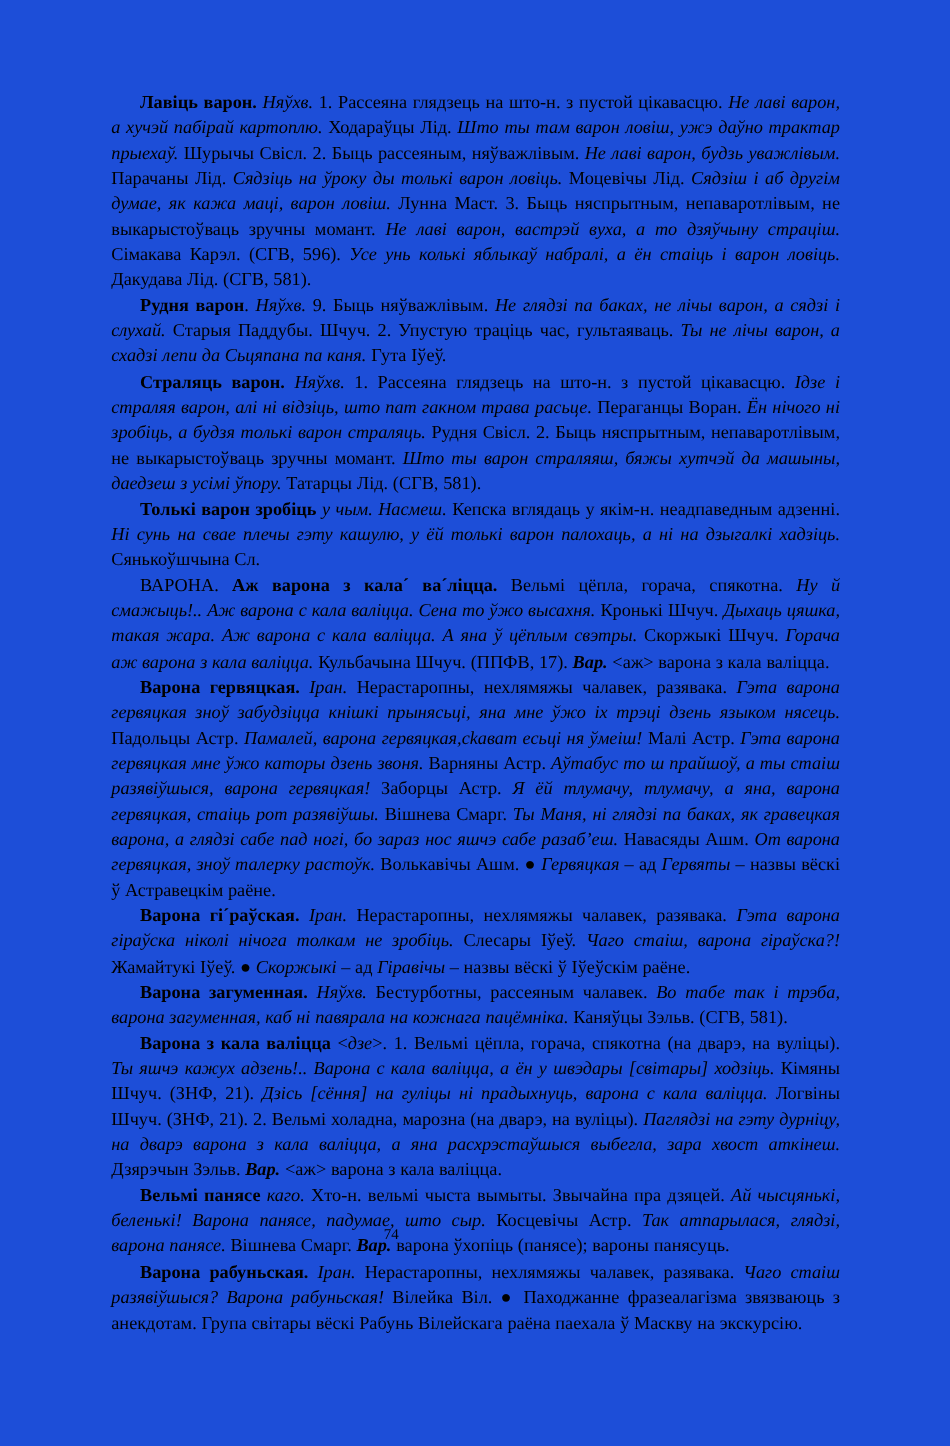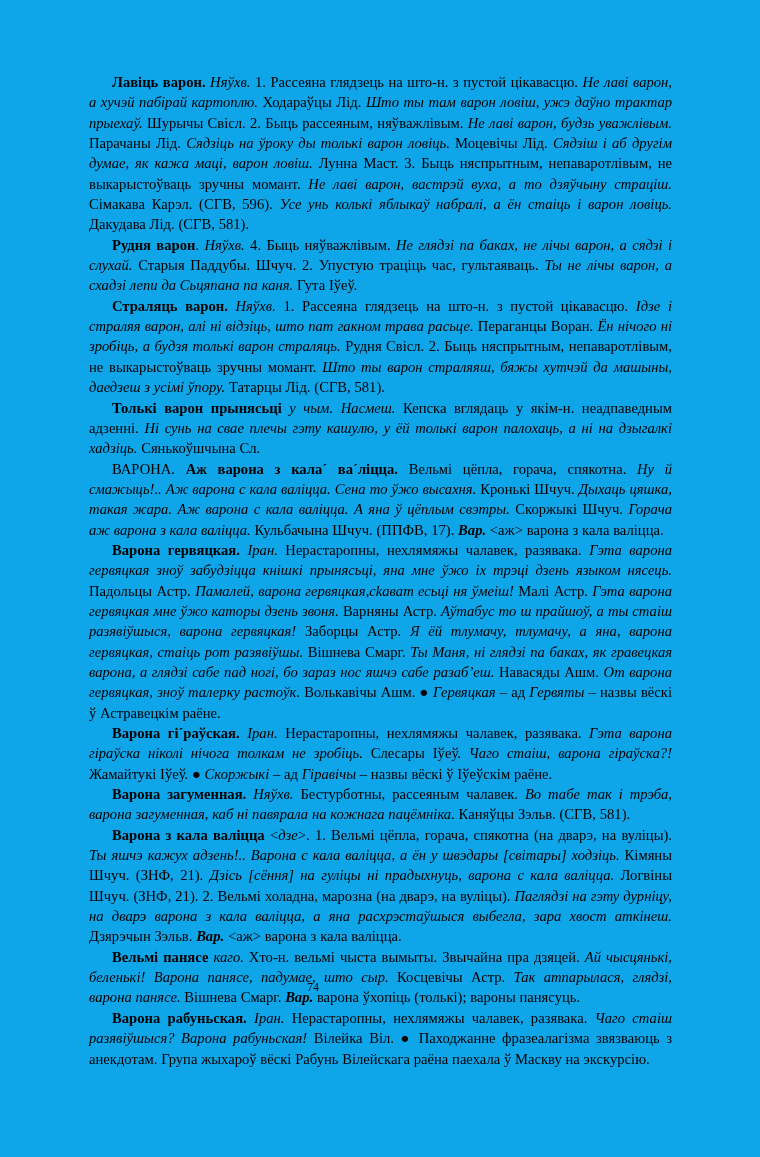--- a/index.html
+++ b/index.html
@@ -11,21 +11,21 @@
     width: 760px;
     height: 1157px;
     font-family: "Liberation Serif", "DejaVu Serif", serif;
     color: #000000;
   }
   .page {
     position: relative;
     width: 760px;
     height: 1157px;
     box-sizing: border-box;
-    background: #0ea5e9;
+    background: #1d4ed8;
   }
   .content {
     position: absolute;
     left: 89px;
     top: 72px;
     width: 583px;
   }
   p.entry {
     margin: 0;
     padding: 0;
@@ -54,25 +54,25 @@
     line-height: 18px;
     font-family: Liberation Serif, serif;
   }
 </style>
 </head>
 <body>
 
 <div class="page">
   <div class="content" id="entries-root">
       <p class="entry"><b>Лавіць варон.</b><i> Няўхв.</i><span> 1. Рассеяна глядзець на што-н. з пустой цікавасцю. </span><i>Не лаві варон, а хучэй пабірай картоплю.</i><span> Ходараўцы Лід. </span><i>Што ты там варон ловіш, ужэ даўно трактар прыехаў.</i><span> Шурычы Свісл. 2. Быць рассеяным, няўважлівым. </span><i>Не лаві варон, будзь уважлівым.</i><span> Парачаны Лід. </span><i>Сядзіць на ўроку ды толькі варон ловіць.</i><span> Моцевічы Лід. </span><i>Сядзіш і аб другім думае, як кажа маці, варон ловіш.</i><span> Лунна Маст. 3. Быць няспрытным, непаваротлівым, не выкарыстоўваць зручны момант. </span><i>Не лаві варон, вастрэй вуха, а то дзяўчыну страціш.</i><span> Сімакава Карэл. (СГВ, 596). </span><i>Усе унь колькі яблыкаў набралі, а ён стаіць і варон ловіць.</i><span> Дакудава Лід. (СГВ, 581).</span></p>
-      <p class="entry"><b>Рудня варон</b><span>. </span><i>Няўхв.</i><span> 4. Быць няўважлівым. </span><i>Не глядзі па баках, не лічы варон, а сядзі і слухай.</i><span> Старыя Паддубы. Шчуч. 2. Упустую траціць час, гультаяваць. </span><i>Ты не лічы варон, а схадзі лепи да Сьцяпана па каня.</i><span> Гута Іўеў.</span></p>
+      <p class="entry"><b>Рудня варон</b><span>. </span><i>Няўхв.</i><span> 9. Быць няўважлівым. </span><i>Не глядзі па баках, не лічы варон, а сядзі і слухай.</i><span> Старыя Паддубы. Шчуч. 2. Упустую траціць час, гультаяваць. </span><i>Ты не лічы варон, а схадзі лепи да Сьцяпана па каня.</i><span> Гута Іўеў.</span></p>
       <p class="entry"><b>Страляць варон.</b><i> Няўхв.</i><span> 1. Рассеяна глядзець на што-н. з пустой цікавасцю. </span><i>Ідзе і страляя варон, алі ні відзіць, што пат гакном трава расьце.</i><span> Пераганцы Воран. </span><i>Ён нічого ні зробіць, а будзя толькі варон страляць.</i><span> Рудня Свісл. 2. Быць няспрытным, непаваротлівым, не выкарыстоўваць зручны момант. </span><i>Што ты варон страляяш, бяжы хутчэй да машыны, даедзеш з усімі ўпору.</i><span> Татарцы Лід. (СГВ, 581).</span></p>
-      <p class="entry"><b>Толькі варон прынясьці</b><i> у чым. Насмеш.</i><span> Кепска вглядаць у якім-н. неадпаведным адзенні. </span><i>Ні сунь на свае плечы гэту кашулю, у ёй толькі варон палохаць, а ні на дзыгалкі хадзіць.</i><span> Сянькоўшчына Сл.</span></p>
+      <p class="entry"><b>Толькі варон зробіць</b><i> у чым. Насмеш.</i><span> Кепска вглядаць у якім-н. неадпаведным адзенні. </span><i>Ні сунь на свае плечы гэту кашулю, у ёй толькі варон палохаць, а ні на дзыгалкі хадзіць.</i><span> Сянькоўшчына Сл.</span></p>
       <p class="entry"><span>ВАРОНА. </span><b>Аж варона з кала´ ва´ліцца.</b><span> Вельмі цёпла, горача, спякотна. </span><i>Ну й смажыць!.. Аж варона с кала валіцца. Сена то ўжо высахня.</i><span> Кронькі Шчуч. </span><i>Дыхаць цяшка, такая жара. Аж варона с кала валіцца. А яна ў цёплым свэтры.</i><span> Скоржыкі Шчуч. </span><i>Горача аж варона з кала валіцца.</i><span> Кульбачына Шчуч. (ППФВ, 17). </span><span class="bi">Вар.</span><span> &lt;аж&gt; варона з кала валіцца.</span></p>
       <p class="entry"><b>Варона гервяцкая.</b><i> Іран.</i><span> Нерастаропны, нехлямяжы чалавек, разявака. </span><i>Гэта варона гервяцкая зноў забудзіцца кнішкі прынясьці, яна мне ўжо іх трэці дзень языком нясець.</i><span> Падольцы Астр. </span><i>Памалей, варона гервяцкая,ckават есьці ня ўмеіш!</i><span> Малі Астр. </span><i>Гэта варона гервяцкая мне ўжо каторы дзень звоня.</i><span> Варняны Астр. </span><i>Аўтабус то ш  прайшоў, а ты стаіш разявіўшыся, варона гервяцкая!</i><span> Заборцы Астр. </span><i>Я ёй тлумачу, тлумачу, а яна, варона гервяцкая, стаіць рот разявіўшы.</i><span> Вішнева Смарг. </span><i>Ты Маня, ні глядзі па баках, як гравецкая варона, а глядзі сабе пад ногі, бо зараз нос яшчэ сабе разаб’еш.</i><span> Навасяды Ашм. </span><i>От варона гервяцкая, зноў талерку растоўк.</i><span> Волькавічы Ашм. ● </span><i>Гервяцкая</i><span> – ад </span><i>Гервяты</i><span> – назвы вёскі ў Астравецкім раёне.</span></p>
       <p class="entry"><b>Варона гі´раўская.</b><i> Іран.</i><span> Нерастаропны, нехлямяжы чалавек, разявака. </span><i>Гэта варона гіраўска ніколі нічога толкам не зробіць.</i><span> Слесары Іўеў. </span><i>Чаго стаіш, варона гіраўска?!</i><span> Жамайтукі Іўеў. ● </span><i>Скоржыкі</i><span> – ад </span><i>Гіравічы</i><span> – назвы вёскі ў Іўеўскім раёне.</span></p>
       <p class="entry"><b>Варона загуменная.</b><i> Няўхв.</i><span> Бестурботны, рассеяным чалавек. </span><i>Во табе так і трэба, варона загуменная, каб ні павярала на кожнага пацёмніка.</i><span> Каняўцы Зэльв. (СГВ, 581).</span></p>
       <p class="entry"><b>Варона з кала валіцца</b><span> &lt;</span><i>дзе</i><span>&gt;. 1. Вельмі цёпла, горача, спякотна (на дварэ, на вуліцы). </span><i>Ты яшчэ кажух адзень!..  Варона с кала валіцца, а ён у швэдары [світары] ходзіць.</i><span> Кімяны Шчуч. (ЗНФ, 21). </span><i>Дзісь [сёння] на гуліцы ні прадыхнуць, варона с кала валіцца.</i><span> Логвіны Шчуч. (ЗНФ, 21). 2. Вельмі холадна, марозна (на дварэ, на вуліцы). </span><i>Паглядзі на гэту дурніцу, на дварэ варона з кала валіцца, а яна расхрэстаўшыся выбегла, зара хвост аткінеш.</i><span> Дзярэчын Зэльв. </span><span class="bi">Вар.</span><span> &lt;аж&gt; варона з кала валіцца.</span></p>
-      <p class="entry"><b>Вельмі панясе</b><i> каго.</i><span> Хто-н. вельмі чыста вымыты. Звычайна пра дзяцей. </span><i>Ай чысцянькі, беленькі! Варона панясе, падумае, што сыр.</i><span> Косцевічы Астр. </span><i>Так атпарылася, глядзі, варона панясе.</i><span> Вішнева Смарг. </span><span class="bi">Вар.</span><span> варона ўхопіць (толькі); вароны панясуць.</span></p>
-      <p class="entry"><b>Варона рабуньская.</b><i> Іран.</i><span> Нерастаропны, нехлямяжы чалавек, разявака. </span><i>Чаго стаіш разявіўшыся? Варона рабуньская!</i><span> Вілейка Віл. ● Паходжанне фразеалагізма звязваюць з анекдотам. Група жыхароў вёскі Рабунь Вілейскага раёна паехала ў Маскву на экскурсію.</span></p>
+      <p class="entry"><b>Вельмі панясе</b><i> каго.</i><span> Хто-н. вельмі чыста вымыты. Звычайна пра дзяцей. </span><i>Ай чысцянькі, беленькі! Варона панясе, падумае, што сыр.</i><span> Косцевічы Астр. </span><i>Так атпарылася, глядзі, варона панясе.</i><span> Вішнева Смарг. </span><span class="bi">Вар.</span><span> варона ўхопіць (панясе); вароны панясуць.</span></p>
+      <p class="entry"><b>Варона рабуньская.</b><i> Іран.</i><span> Нерастаропны, нехлямяжы чалавек, разявака. </span><i>Чаго стаіш разявіўшыся? Варона рабуньская!</i><span> Вілейка Віл. ● Паходжанне фразеалагізма звязваюць з анекдотам. Група світары вёскі Рабунь Вілейскага раёна паехала ў Маскву на экскурсію.</span></p>
     </div>
   <div class="pagenum">74</div>
 </div>
 
 </body></html>

